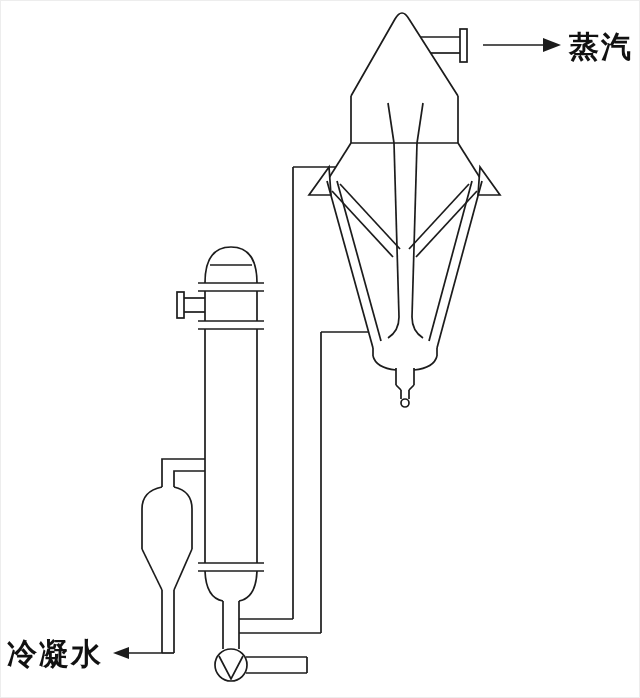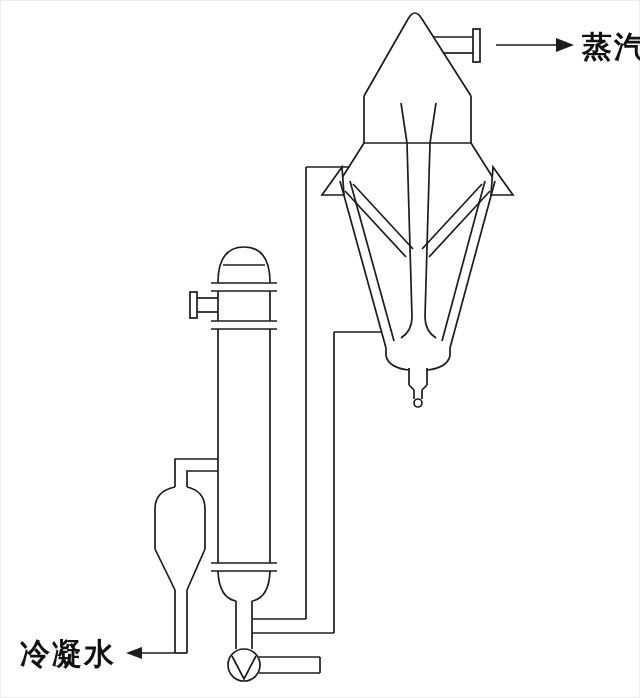--- a/index.html
+++ b/index.html
@@ -10,21 +10,20 @@
     height: 698px;
     overflow: hidden;
   }
   .canvas {
     position: relative;
     width: 640px;
     height: 698px;
     background: #ffffff;
     border: 1px solid #ededed;
     box-sizing: border-box;
-    padding-left: 13px;
   }
   svg { display: block; }
   .cjk-label {
     font-family: "Liberation Sans", "DejaVu Sans", sans-serif;
     font-weight: 600;
     font-size: 30px;
     letter-spacing: 2px;
   }
 </style>
 </head>

